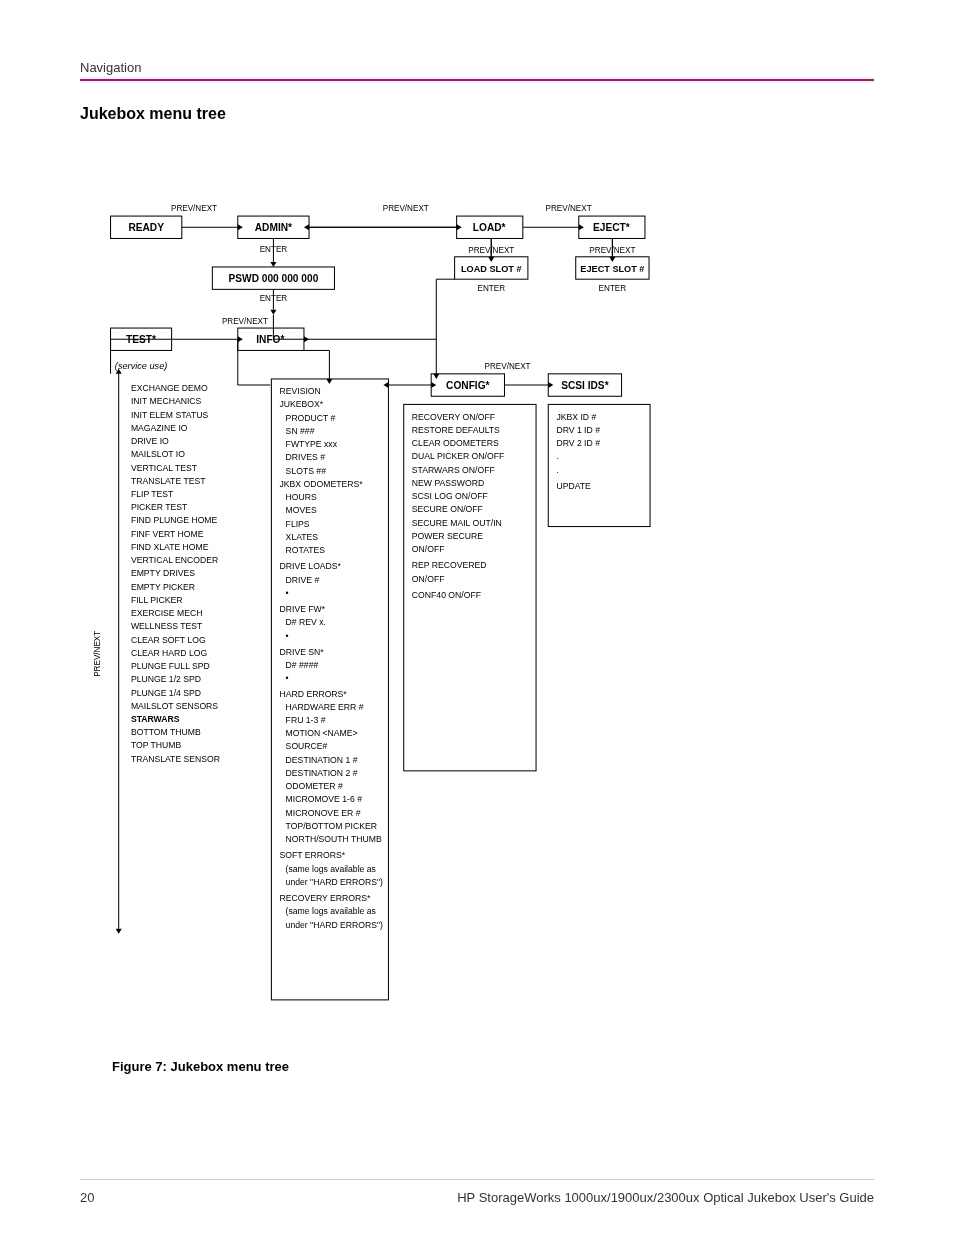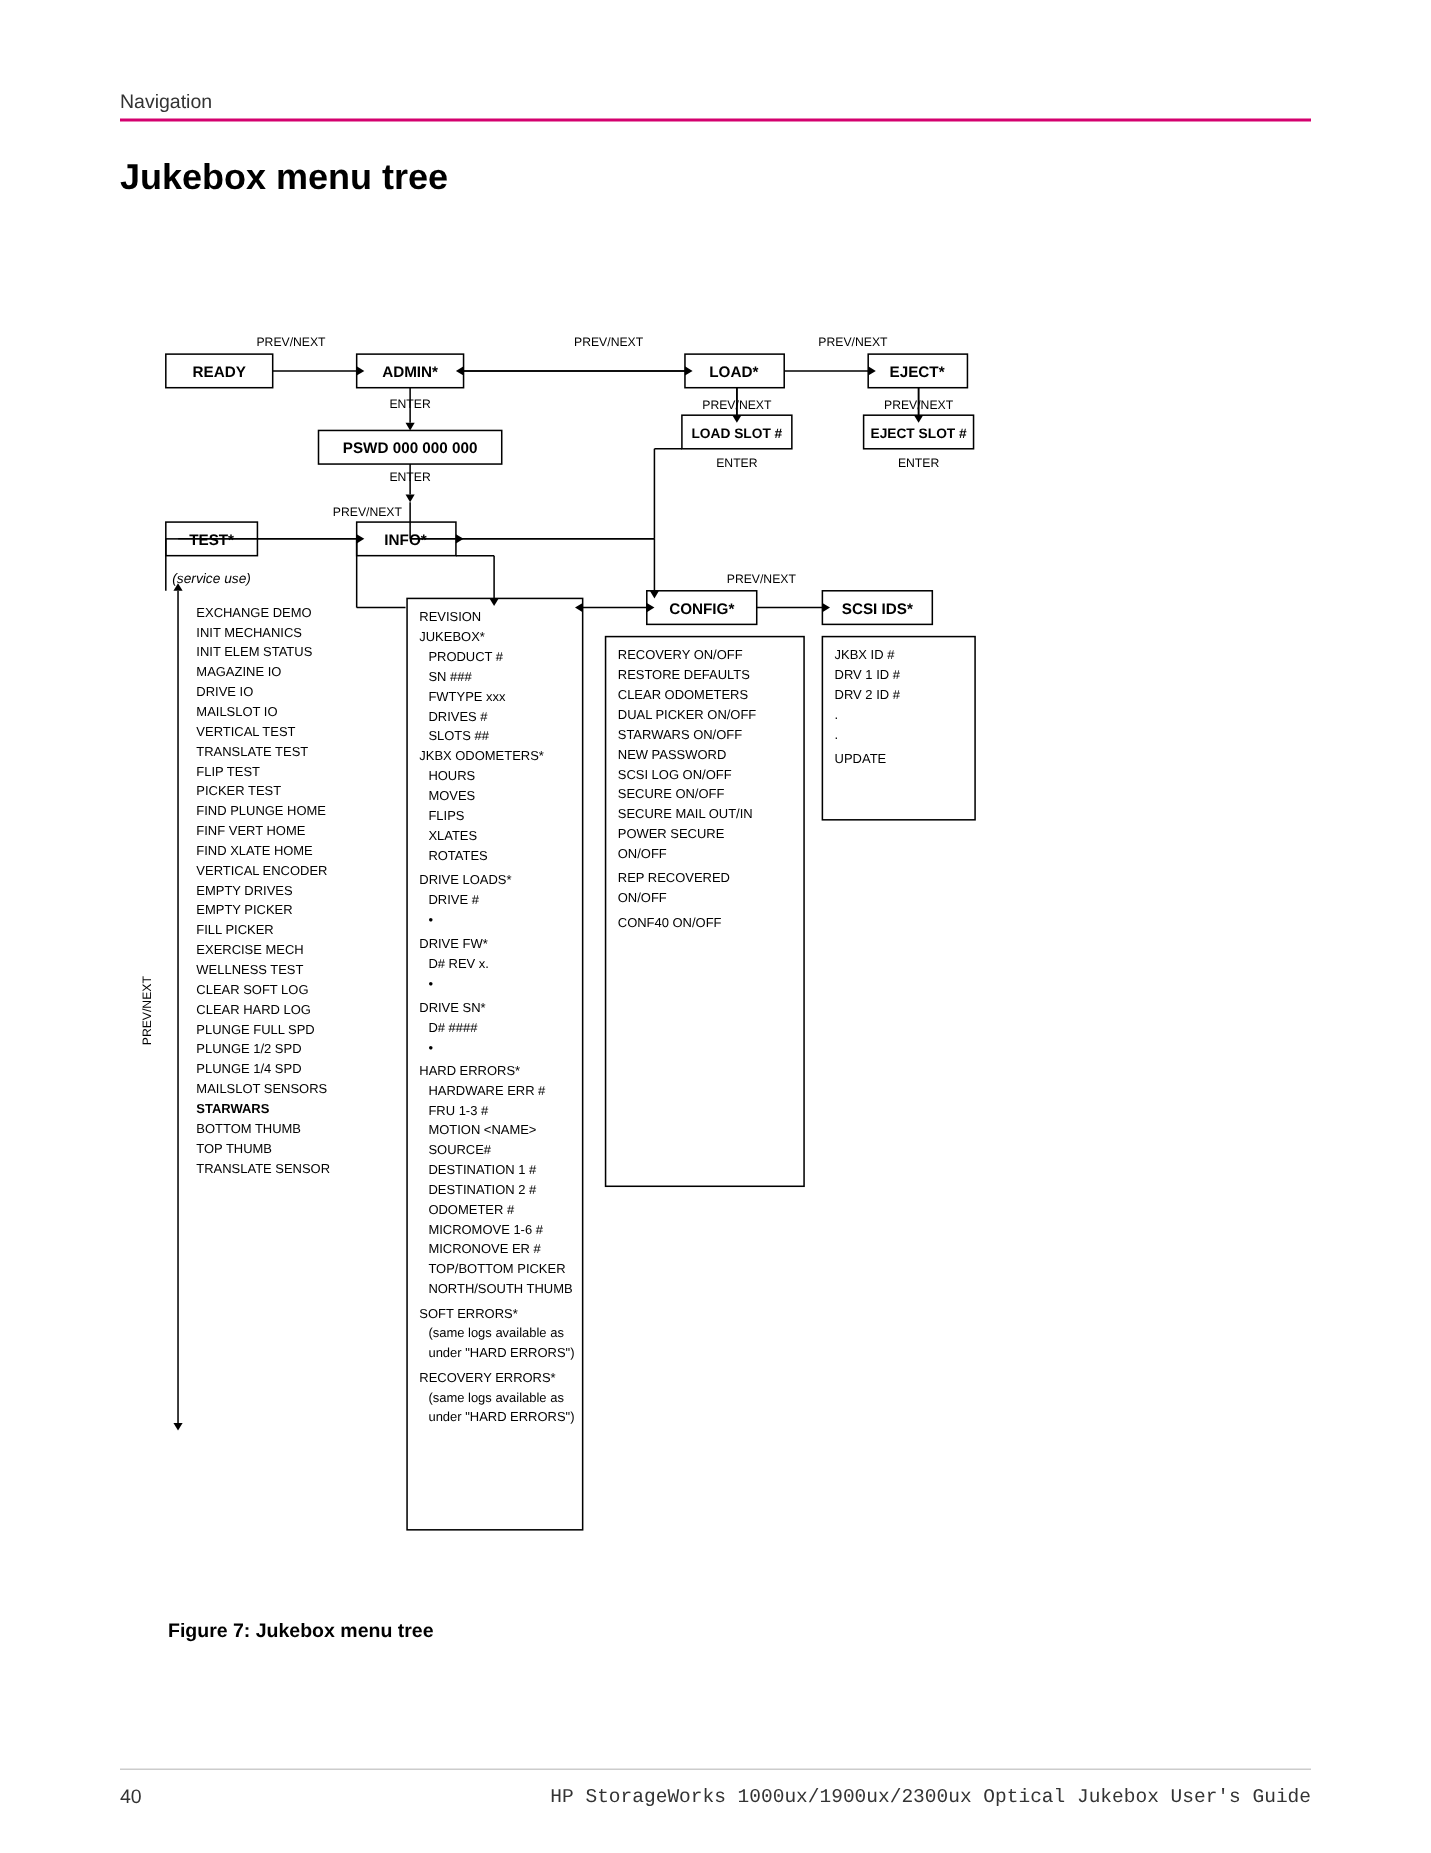--- a/index.html
+++ b/index.html
@@ -20,23 +20,23 @@
     .header-nav {
       font-size: 13px;
       color: #333;
       margin-bottom: 4px;
     }
     .header-line {
       border-top: 2px solid #d4006e;
       margin-bottom: 24px;
     }
     .page-title {
-      font-size: 24px;
+      font-size: 16px;
       font-weight: bold;
-      margin-bottom: 42px;
+      margin-bottom: 32px;
       color: #000;
     }
     .diagram-container {
       position: relative;
       width: 100%;
       margin-bottom: 18px;
     }
     svg.diagram {
       display: block;
       width: 100%;
@@ -61,21 +61,20 @@
       position: absolute;
       bottom: 30px;
       left: 80px;
       right: 80px;
     }
     .footer-page {
       font-weight: normal;
     }
     .footer-title {
       font-size: 13px;
-      font-family: Liberation Mono, monospace;
     }
   </style>
 </head>
 <body>
 
 <div class="page">
 
   <div class="header-nav">Navigation</div>
   <div class="header-line"></div>
 
@@ -305,17 +304,17 @@
 
       <line x1="368" y1="122" x2="350" y2="122" stroke="black" stroke-width="1"></line>
       <line x1="350" y1="122" x2="350" y2="181" stroke="black" stroke-width="1"></line>
 
     </svg>
   </div>
 
   <div class="figure-caption">Figure 7:  Jukebox menu tree</div>
 
   <div class="footer-line">
-    <span class="footer-page">40</span>
+    <span class="footer-page">20</span>
     <span class="footer-title">HP StorageWorks 1000ux/1900ux/2300ux Optical Jukebox User's Guide</span>
   </div>
 
 </div>
 
 </body></html>

